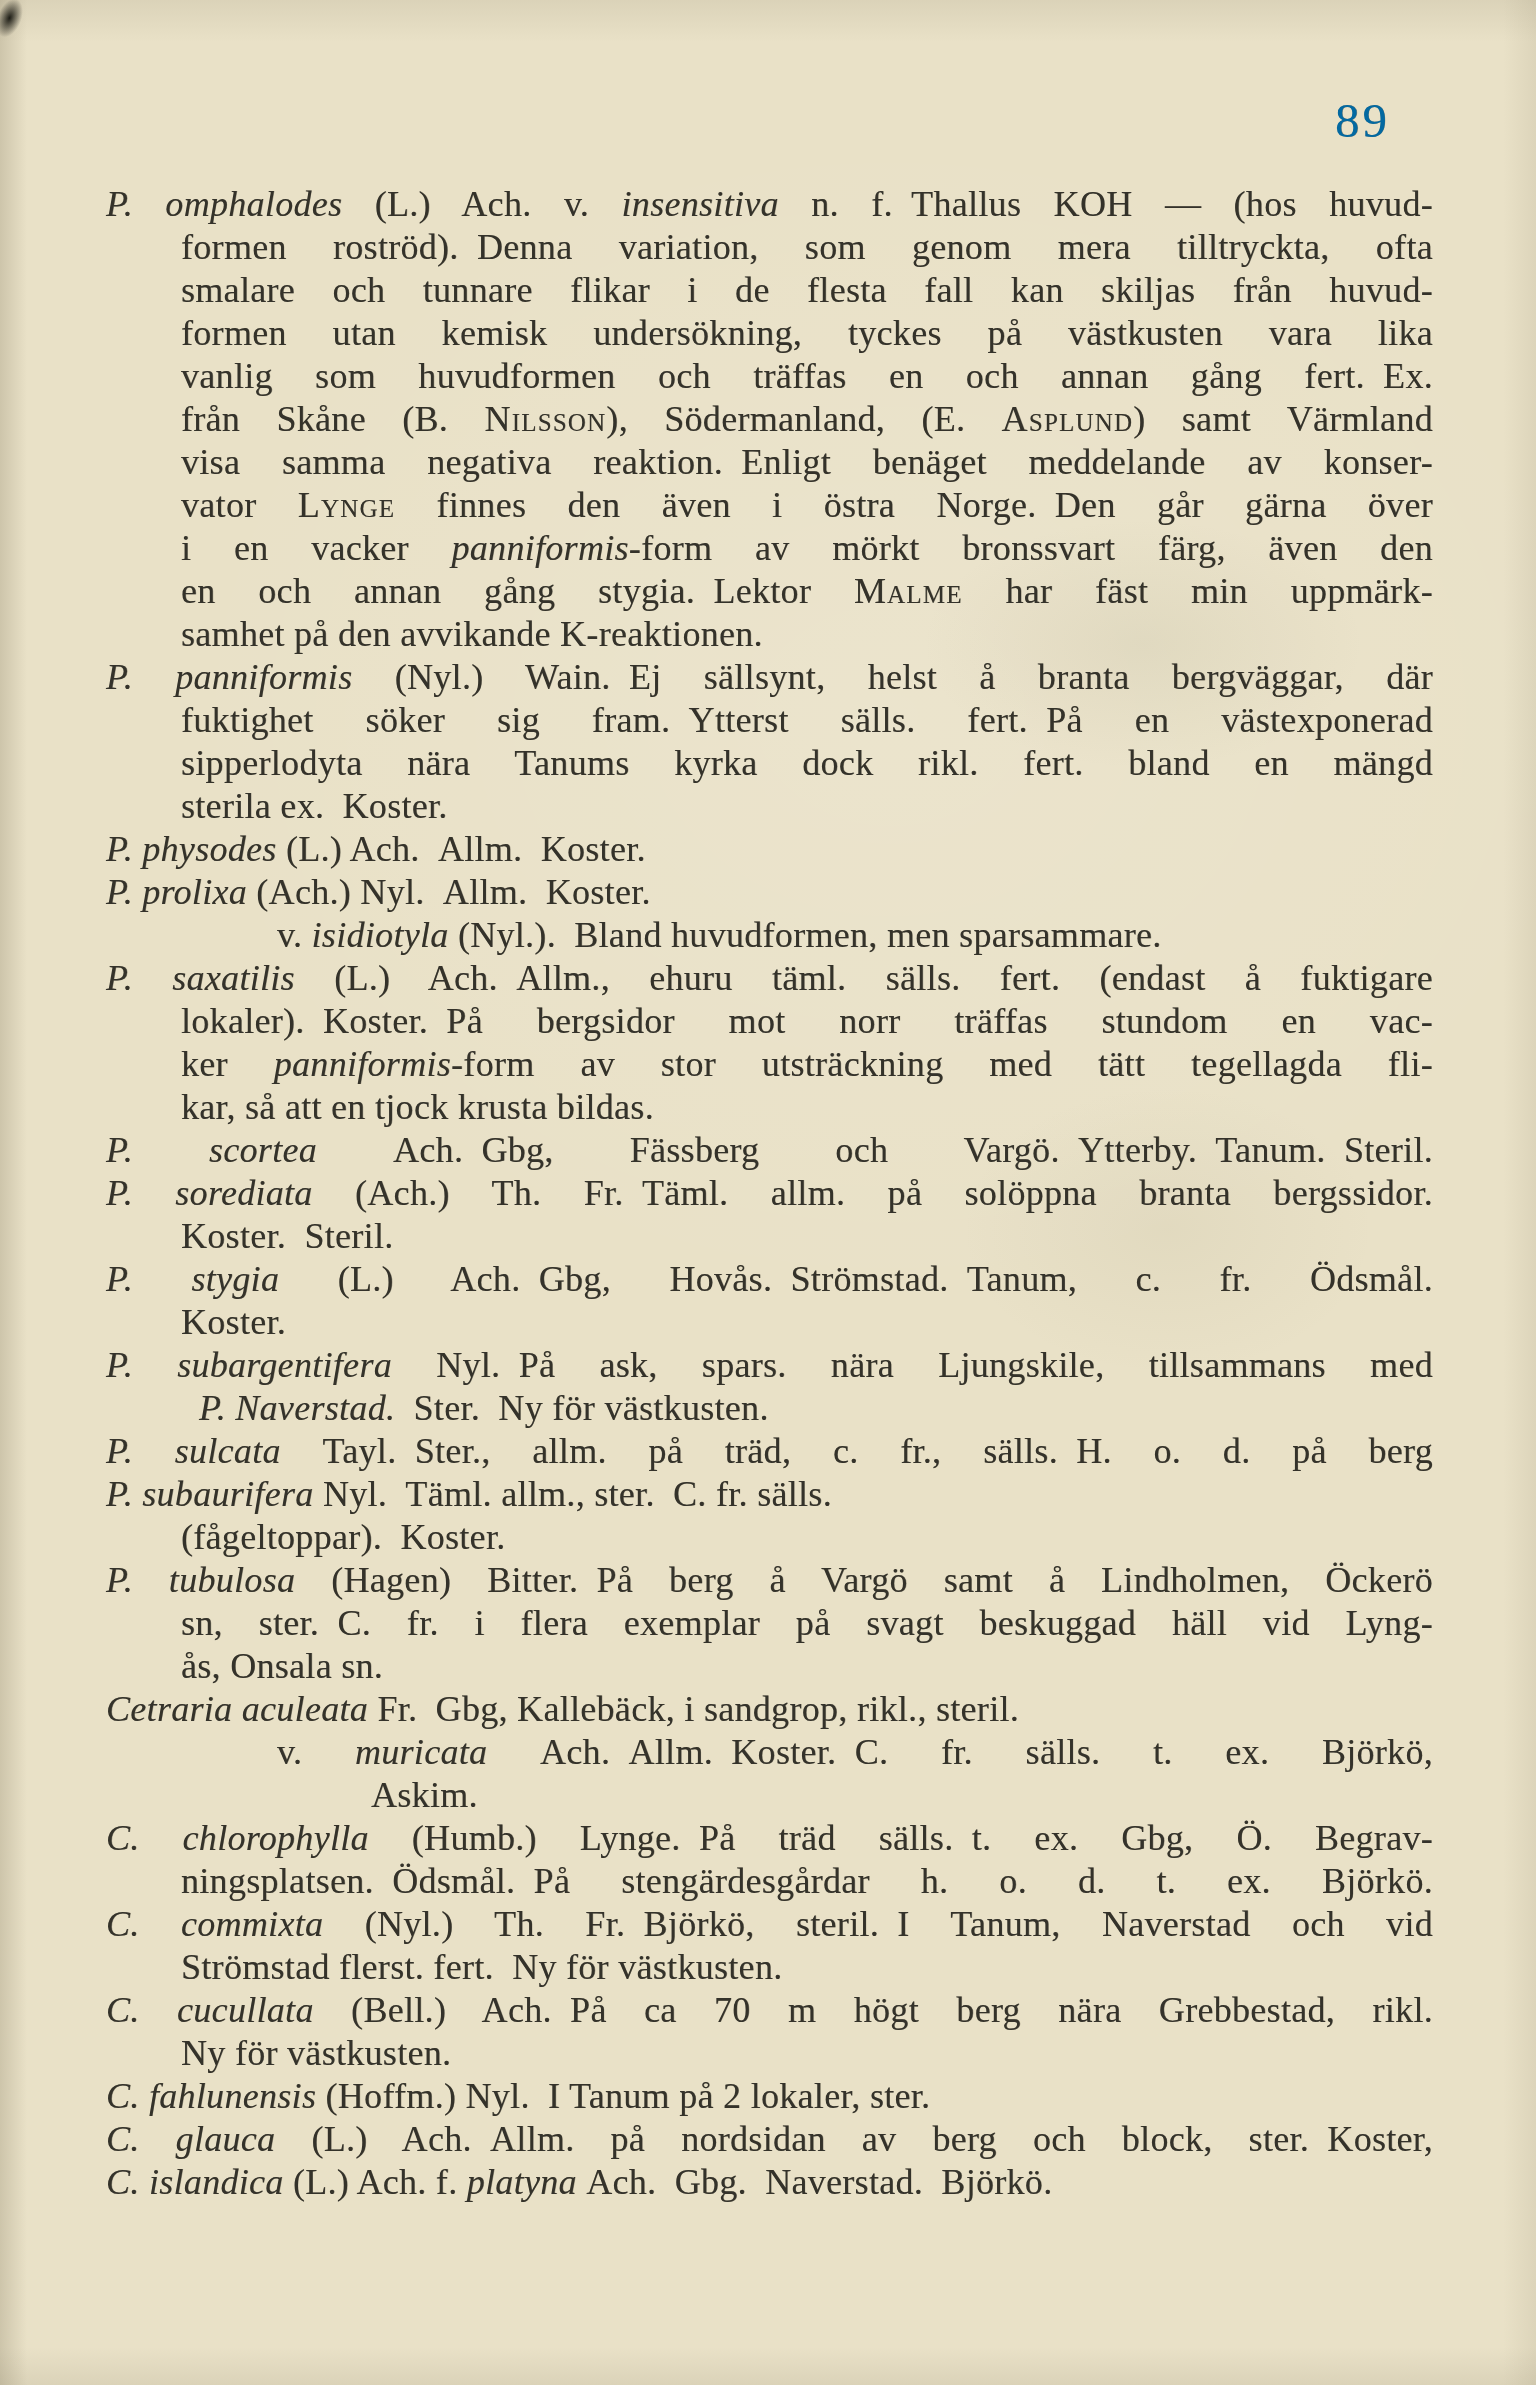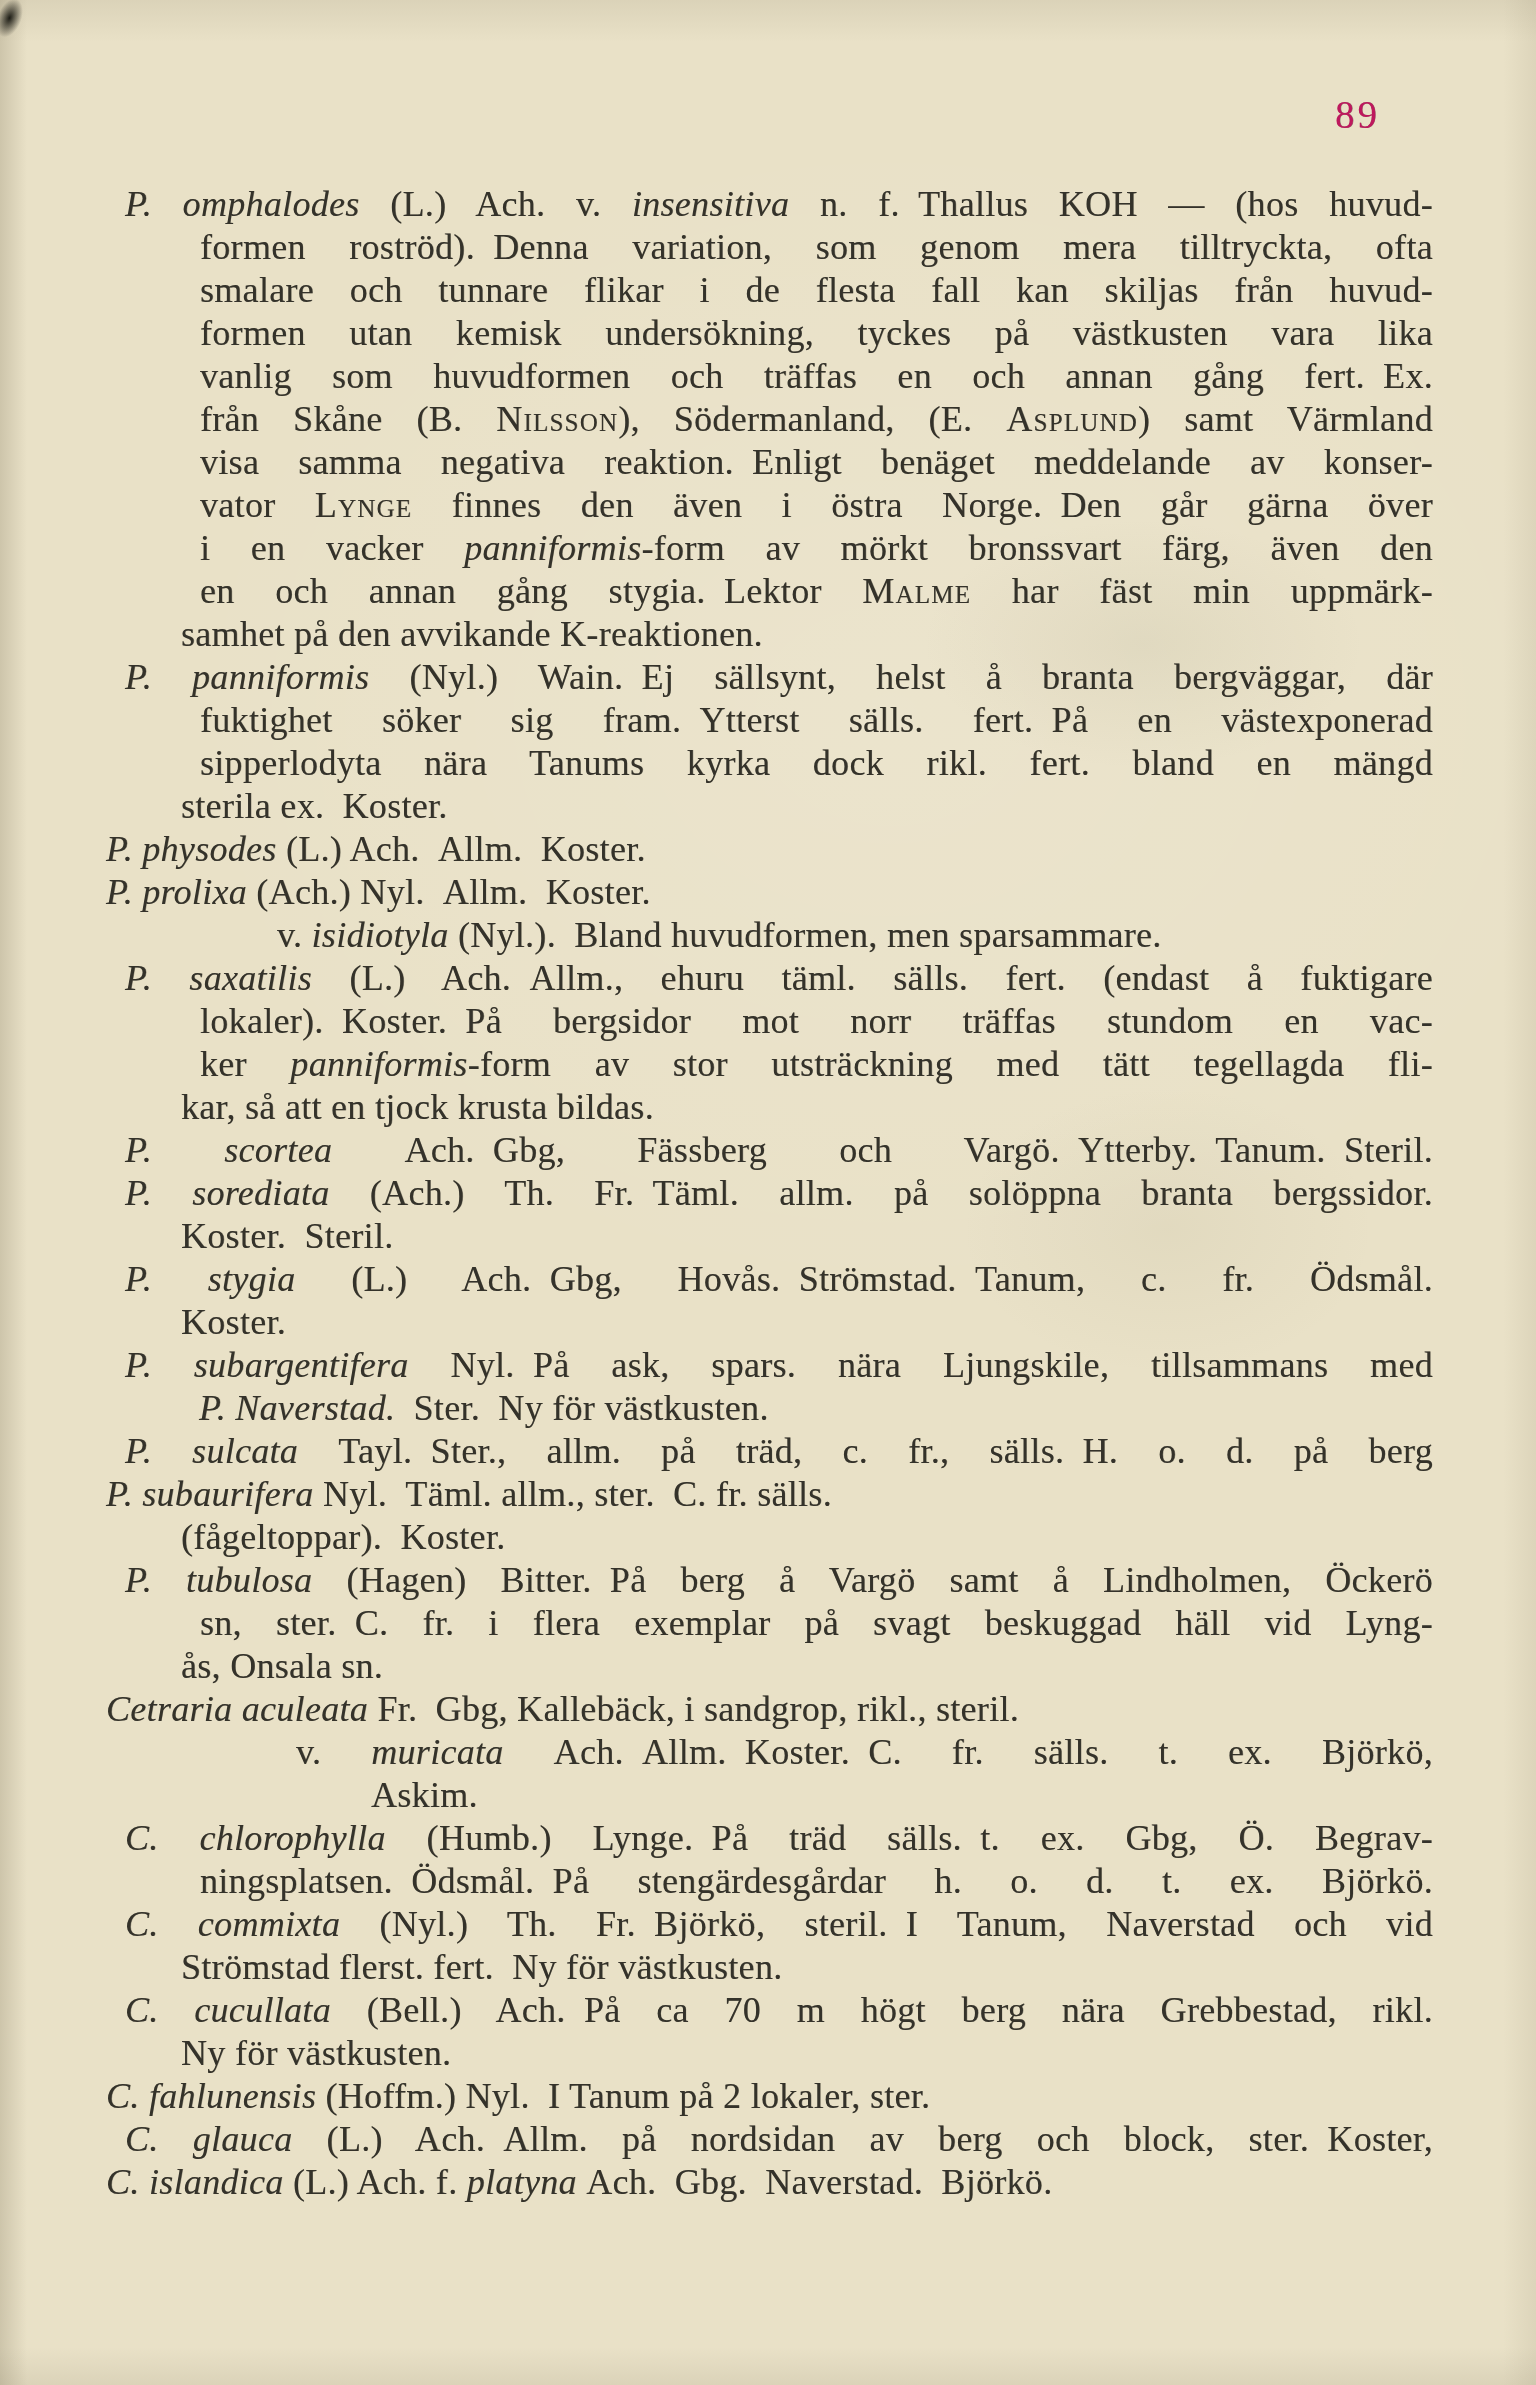--- a/index.html
+++ b/index.html
@@ -22,30 +22,30 @@
     background: radial-gradient(closest-side, rgba(18,18,12,0.95), rgba(18,18,12,0) 72%);
     transform: rotate(22deg);
   }
   .ghost { position:absolute; pointer-events:none; }
   .g1 { left:922px; top:519px; width:442px; height:250px;
         background: radial-gradient(closest-side, rgba(138,132,100,0.10), rgba(138,132,100,0)); }
   .g2 { left:961px; top:1086px; width:413px; height:288px;
         background: radial-gradient(closest-side, rgba(138,132,100,0.08), rgba(138,132,100,0)); }
   .page-num {
     position:absolute; top:92px; left:1335px;
-    font-size:39px; letter-spacing:2.9px; color:#be185d;
+    font-size:49px; letter-spacing:2.9px; color:#0369a1;
     text-shadow: 0.4px 0.4px 0.6px rgba(40,38,28,0.45);
   }
   #text-block {
     position:absolute; left:106px; top:183px; width:1327px;
     font-size:36px; line-height:43px; letter-spacing:0.3px;
     text-shadow: 0.4px 0.4px 0.6px rgba(40,38,28,0.40);
   }
   .line { height:43px; text-align:left; }
-  .line.j { text-align:justify; text-align-last:justify;margin-left:19px; }
+  .line.j { text-align:justify; text-align-last:justify; }
   .cont  { padding-left:75px;  }
   .cont2 { padding-left:93px;  }
   .var   { padding-left:171px; }
   .var2  { padding-left:265px; }
   .sc { font-variant: small-caps; letter-spacing:1.2px; }
 </style>
 </head>
 <body>
 
 <div class="page">

